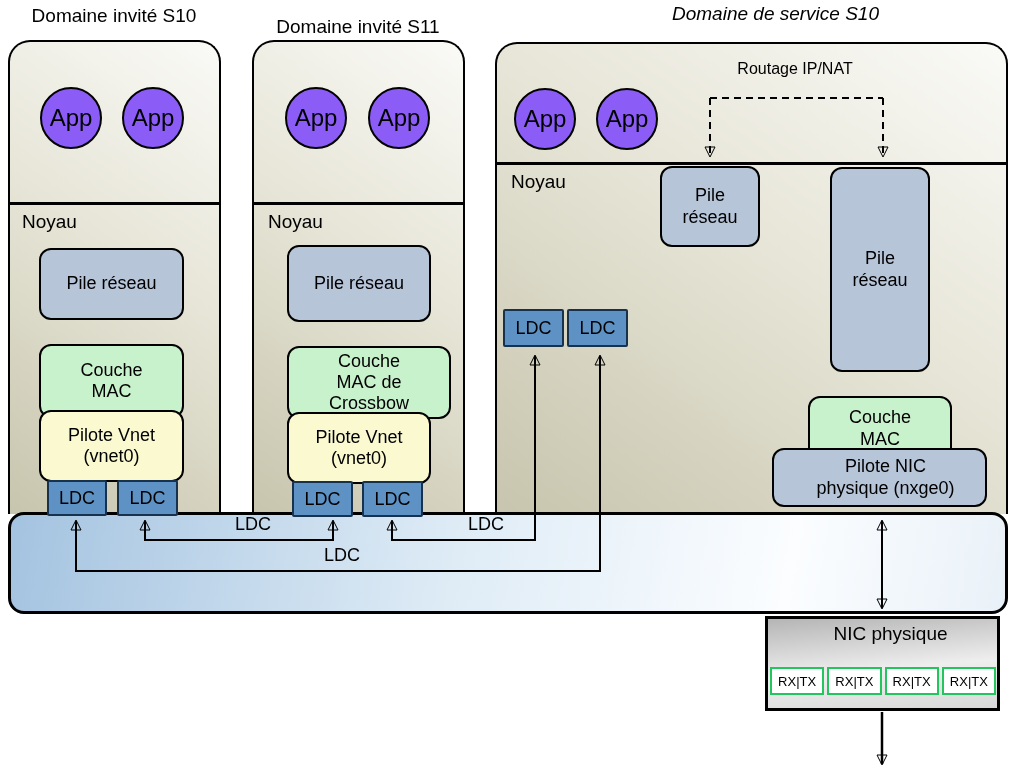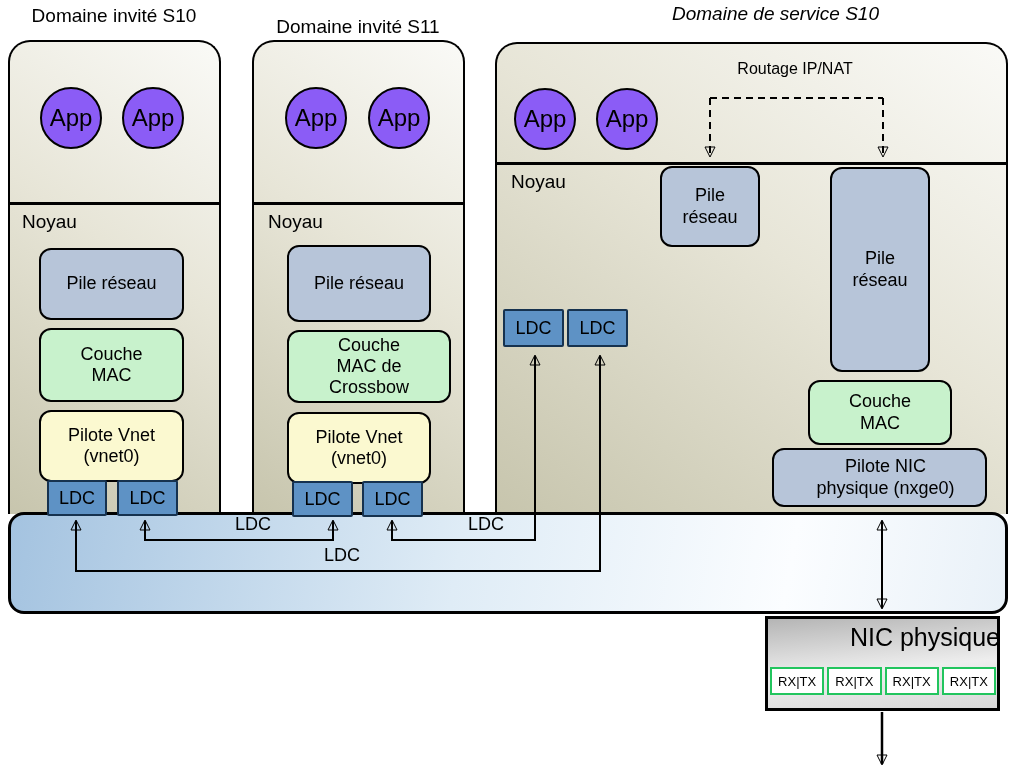--- a/index.html
+++ b/index.html
@@ -25,21 +25,21 @@
     display:flex; align-items:center; justify-content:center;
     font-size:24px; z-index:3;
   }
 
   .ibox {
     border:2px solid #000; border-radius:12px;
     display:flex; align-items:center; justify-content:center;
     text-align:center; font-size:18px; line-height:1.18; z-index:3;
   }
   .fill-stack { background: var(--stack-fill,#b7c5d9); }
-  .fill-mac   { background: var(--mac-fill,#c8f2cc); }
+  .fill-mac   { background: var(--mac-fill,#c8f2cc); margin-top: 16px; }
   .fill-vnet  { background: var(--vnet-fill,#fbf9d0); }
   .w70  { max-width:70px; }
   .w88  { max-width:88px; }
   .w104 { max-width:104px; }
   .w150 { max-width:150px; }
 
   .ldc {
     background: var(--ldc-fill,#5e92c5);
     border:2px solid var(--ldc-border,#16324f);
     border-radius:2px;
@@ -55,21 +55,21 @@
   .hyper-label { font-size:19px; font-weight:bold; text-align:center; z-index:5; }
 
   .ldc-line-label { font-size:18px; transform:translateX(-50%); z-index:5; white-space:nowrap; }
   .routing-label { font-size:16px; text-align:center; z-index:5; white-space:nowrap; }
 
   .nicbox {
     border:3px solid #000;
     background: linear-gradient(175deg, var(--nic-top,#b5b5b5) 0%, var(--nic-mid,#eeeeee) 55%, #d8d8d8 100%);
     z-index:2;
   }
-  .nic-title { font-size:25px; text-align:right; z-index:5;padding-left:16px; }
+  .nic-title { font-size:19px; text-align:center; z-index:5;padding-left:16px; }
   .queue-row { display:flex; gap:3px; z-index:5; }
   .qbox {
     flex:1; border:2px solid #22c55e; background:#fff;
     display:flex; align-items:center; justify-content:center;
     font-size:13px; white-space:nowrap;
   }
 
   svg.overlay { position:absolute; left:0; top:0; z-index:6; pointer-events:none; }
   svg.overlay path { stroke:var(--line,#000); fill:none; }
 </style>

